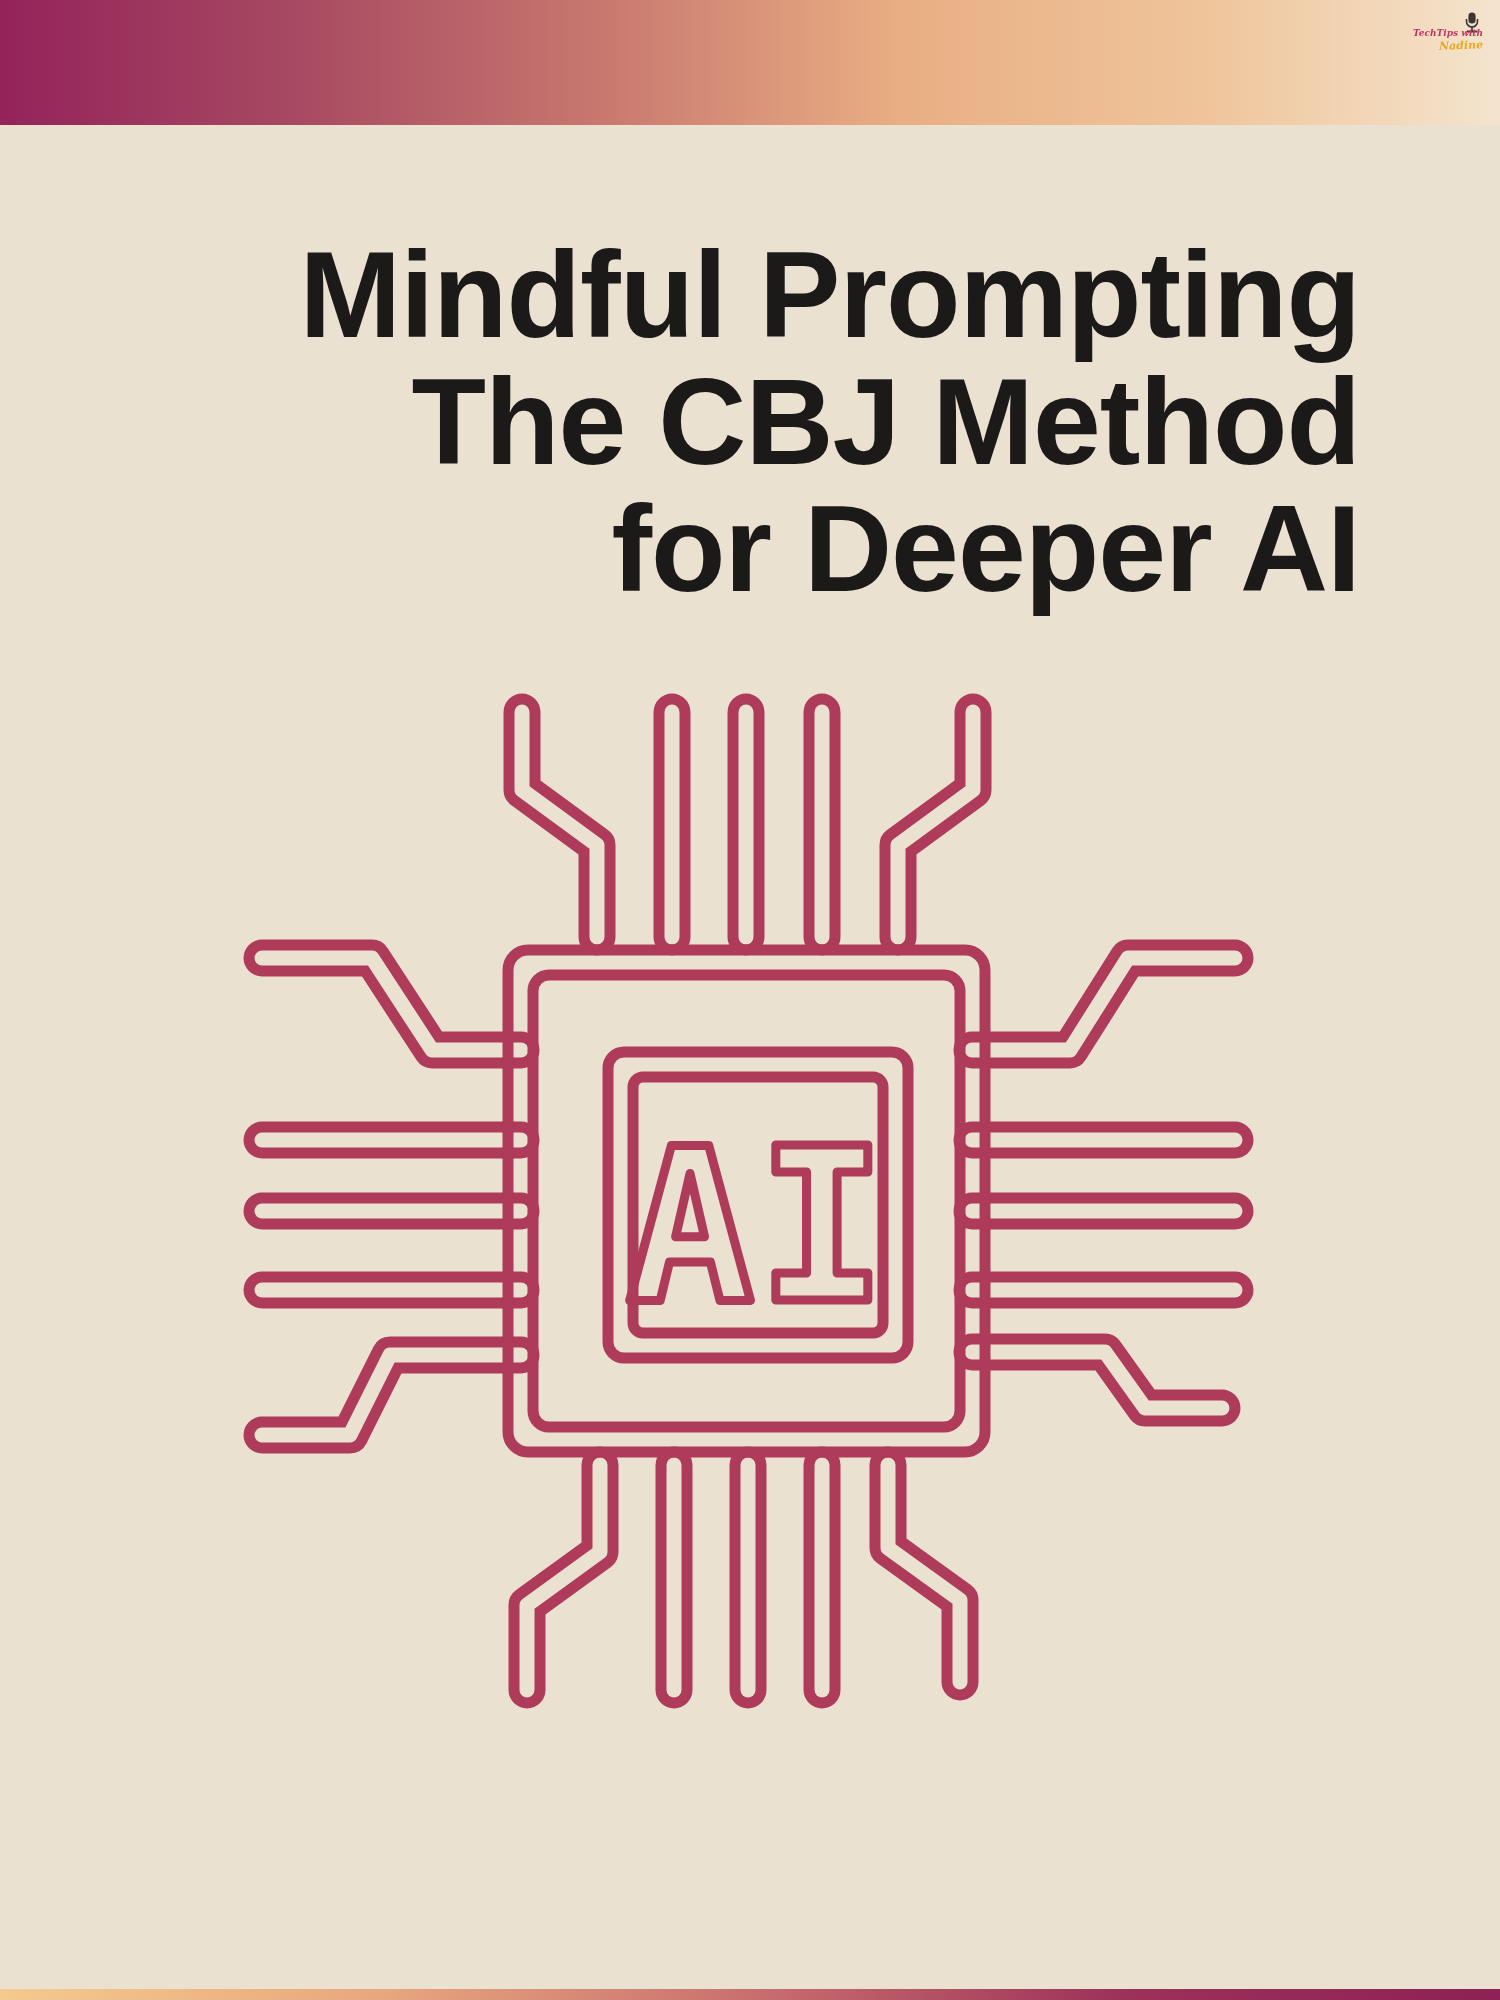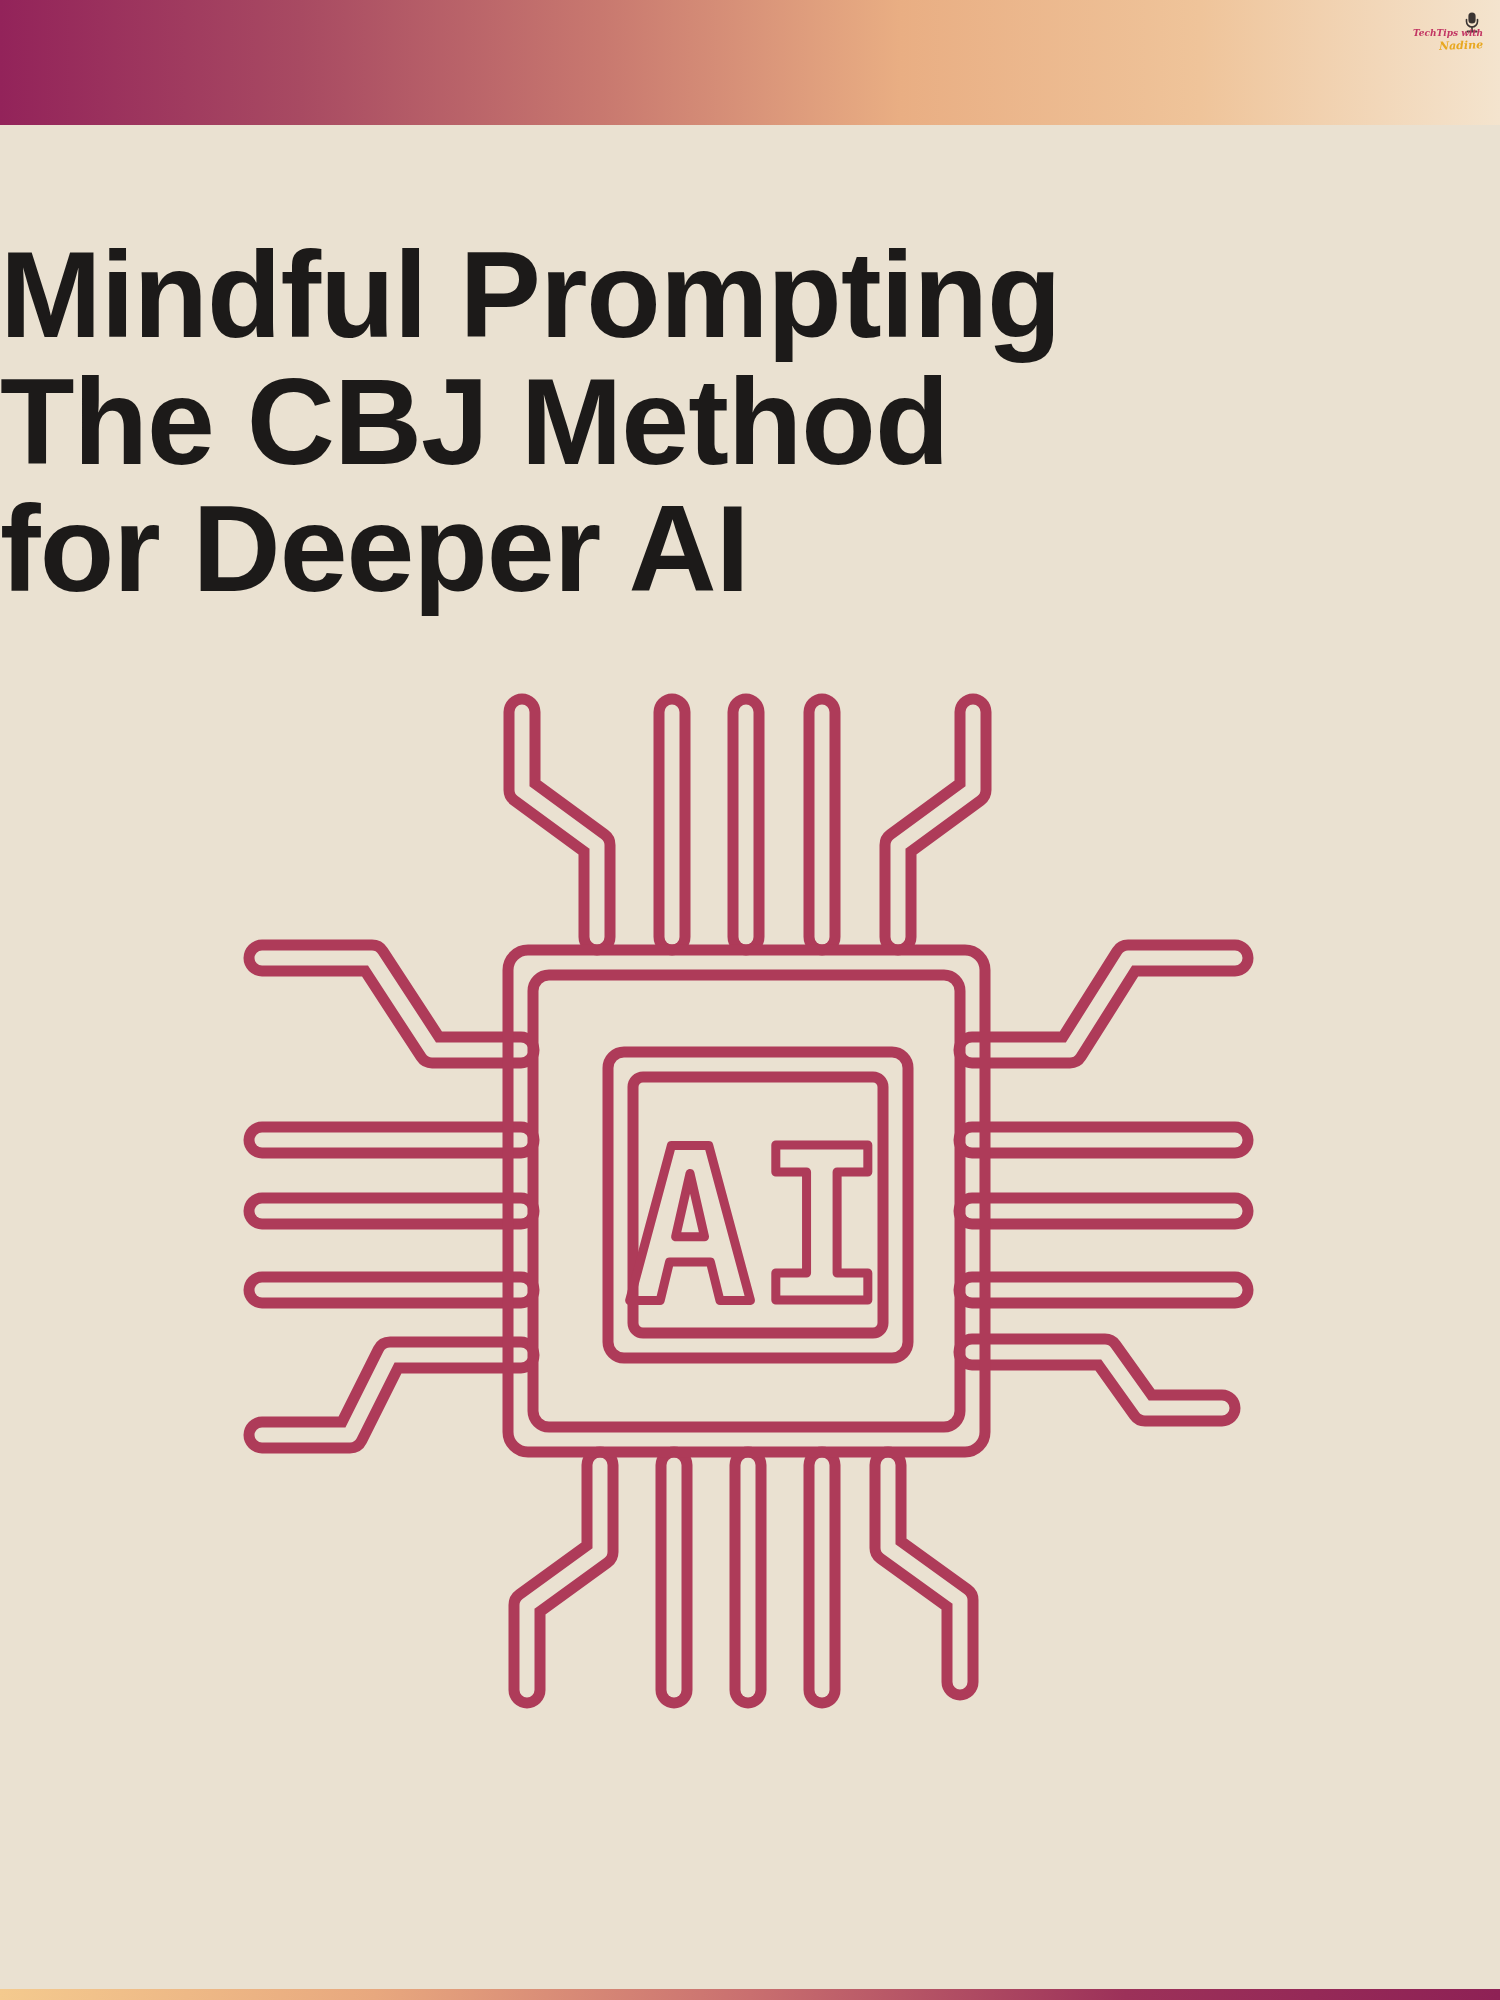--- a/index.html
+++ b/index.html
@@ -30,21 +30,21 @@
     white-space:nowrap;transform:translateY(-6px);
   }
   .logo .l2{
     font-family:"DejaVu Serif", serif;
     font-style:italic;font-weight:bold;
     font-size:11px;color:var(--logo-yellow,#E8A820);
     white-space:nowrap;transform:translateY(-4px) rotate(-2deg);
   }
   .title{
     position:absolute;left:0;top:232px;width:1360px;
-    text-align:left;
+    text-align:right;
     font-weight:bold;
     font-size:122px;
     line-height:127px;
     letter-spacing:-1px;
     color:var(--title,#1C1A19);
   }
   .art{position:absolute;left:0;top:0;}
 </style>
 </head>
 <body>

